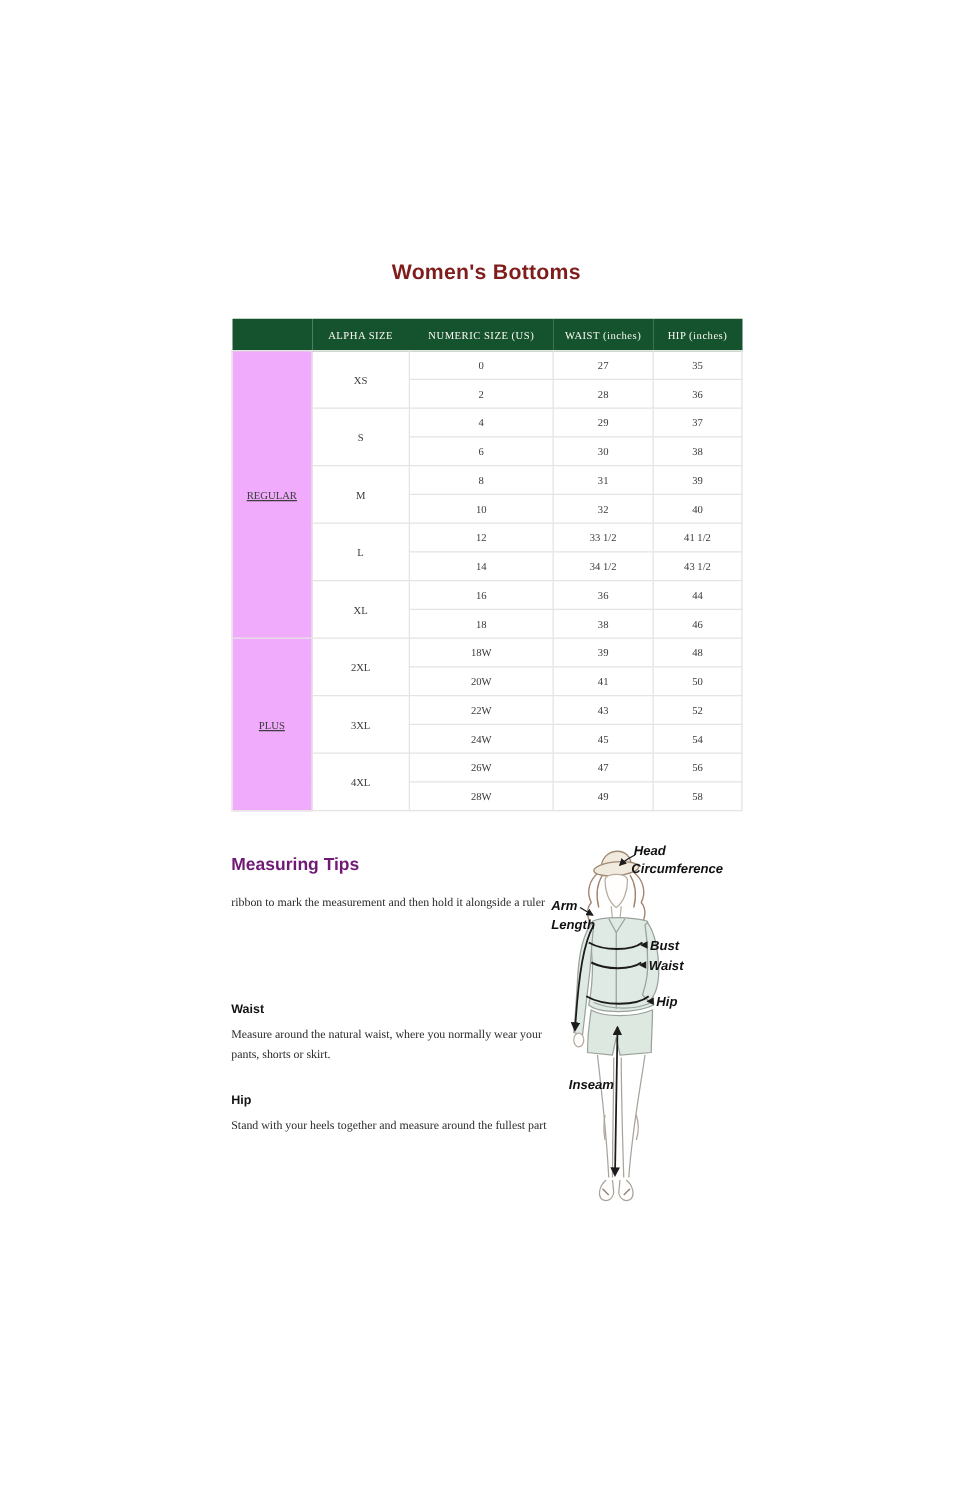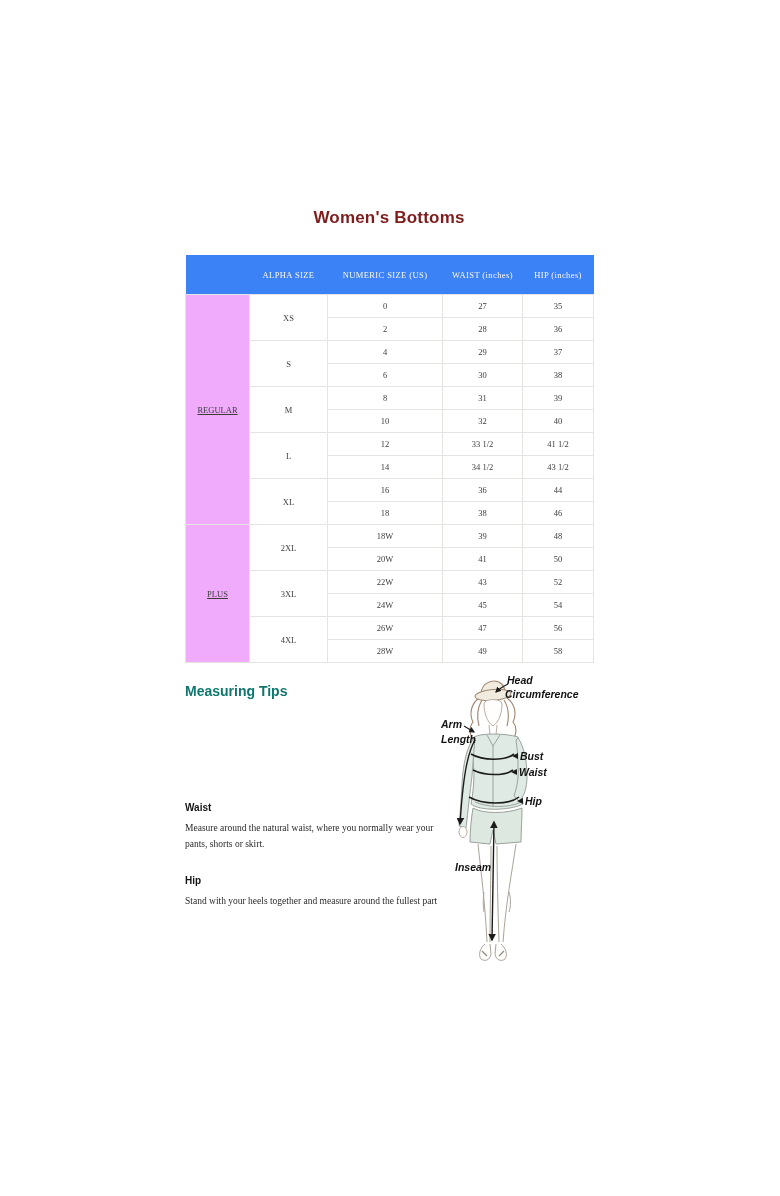--- a/index.html
+++ b/index.html
@@ -11,33 +11,33 @@
     position:absolute; left:185px; top:208px; width:408px;
     text-align:center; font-size:17px; font-weight:bold; color:#7f1d1d;
     letter-spacing:0.2px;
   }
   table.size-table {
     position:absolute; left:185px; top:255px; width:408px;
     border-collapse:collapse; table-layout:fixed;
     font-family:"Liberation Serif", serif; font-size:8.5px; color:#3c3c3c;
   }
   table.size-table th {
-    background:#3b82f6; color:#fdf8f3; font-weight:normal;
-    height:39px; font-size:8.5px; letter-spacing:0.4px; border:none;
+    background:#14532d; color:#fdf8f3; font-weight:normal;
+    height:25px; font-size:8.5px; letter-spacing:0.4px; border:none;
     text-align:center; padding:0;
   }
   table.size-table td {
     border:1px solid #e6e4e1; height:22px; text-align:center;
     vertical-align:middle; padding:0;
   }
   td.group-cell { background:#f0abfc; vertical-align:top; padding-top:6px;text-decoration:underline; }
   td.alpha-cell { vertical-align:top; padding-top:6px; }
   .tips-heading {
     position:absolute; left:185px; top:683px;
-    font-size:14px; font-weight:bold; color:#0f766e;
+    font-size:14px; font-weight:bold; color:#701a75;
   }
   .tips-body {
     position:absolute; left:185px; width:280px;
     font-family:"Liberation Serif", serif; font-size:9.5px; color:#2a2a2a;
   }
   .tips-body .line { height:15.5px; line-height:15.5px; white-space:nowrap; }
   .sub-heading {
     position:absolute; left:185px;
     font-size:10px; font-weight:bold; color:#141414;
   }
@@ -167,20 +167,21 @@
       <td>28W</td>
       <td>49</td>
       <td>58</td>
     </tr>
   </tbody>
     </table>
 
   <div class="tips-heading">Measuring Tips</div>
 
   <div class="tips-body" style="top:716px">
+    <div class="line">ribbon to mark the measurement and then hold it alongside a ruler</div>
   </div>
 
   <div class="sub-heading" style="top:802px">Waist</div>
   <div class="tips-body" style="top:821px">
     <div class="line">Measure around the natural waist, where you normally wear your</div>
     <div class="line">pants, shorts or skirt.</div>
   </div>
 
   <div class="sub-heading" style="top:875px">Hip</div>
   <div class="tips-body" style="top:894px">

